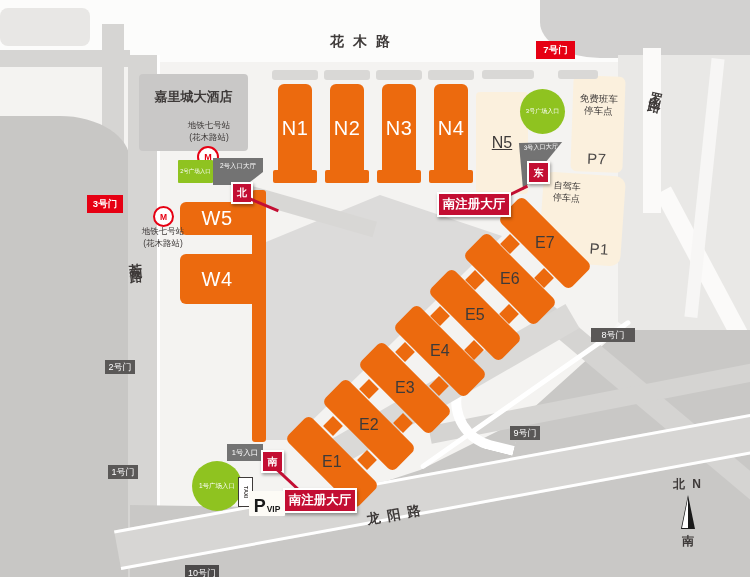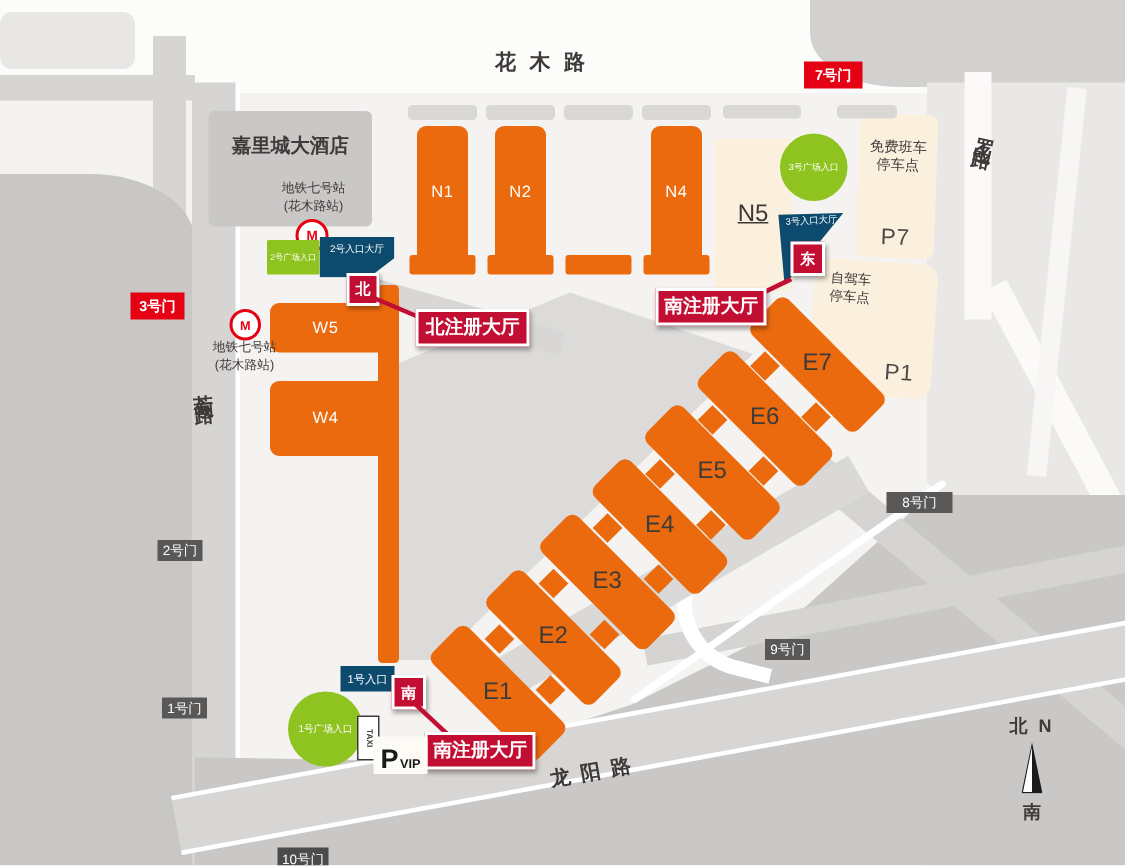--- a/index.html
+++ b/index.html
@@ -1,24 +1,24 @@
 <!DOCTYPE html>
 <html><head>
 <meta charset="utf-8">
 <style>
   html,body{margin:0;padding:0;background:#fff;}
   #stage{position:relative;width:750px;height:577px;overflow:hidden;background:#f4f3f1;
          font-family:"Liberation Sans","DejaVu Sans",sans-serif;color:#3e3a39;}
   .abs{position:absolute;}
   .flexc{display:flex;align-items:center;justify-content:center;}
   .hall{background:#ec6a0e;color:#fff;}
-  .hall .lbl{color:#fff;font-size:11px;letter-spacing:.5px;}
+  .hall .lbl{color:#fff;font-size:20px;letter-spacing:.5px;}
   .cream{background:#fbf0dd;}
   .greenE{background:#8fc320;color:#fff;}
-  .blueE{background:#0c4a6e;color:#fff;}
+  .blueE{background:#737373;color:#fff;}
   .redgate{background:#e60013;color:#fff;font-weight:bold;}
   .graygate{background:#5a5857;color:#fff;}
   .badge{background:#c30e33;color:#fff;border:2px solid #fff;box-shadow:1px 2px 3px rgba(0,0,0,.35);font-weight:bold;}
   .reglabel{background:#c30e33;color:#fff;border:2px solid #fff;box-shadow:1px 2px 3px rgba(0,0,0,.35);
             font-weight:bold;font-size:12.5px;white-space:nowrap;}
   .arrowline{background:#c30e33;height:2.5px;transform-origin:left center;}
   .roadlbl{font-weight:bold;color:#3e3a39;white-space:nowrap;}
   .vtext{writing-mode:vertical-rl;text-orientation:mixed;}
   .tinyw{color:#fff;white-space:nowrap;}
   .metro{background:#fff;border:2px solid #e60013;border-radius:50%;color:#e60013;font-weight:800;}
@@ -78,20 +78,23 @@
   <div class="abs" style="left:428px;top:70px;width:46px;height:10px;background:#d9d8d6;border-radius:3px;"></div>
   <div class="abs" style="left:482px;top:70px;width:52px;height:9px;background:#d9d8d6;border-radius:3px;"></div>
   <div class="abs" style="left:558px;top:70px;width:40px;height:9px;background:#d9d8d6;border-radius:3px;"></div>
 
   <div class="abs hall flexc" style="left:278px;top:84px;width:34px;height:88px;border-radius:6px 6px 2px 2px;">
       <span class="lbl">N1</span>
     </div>
   <div class="abs hall flexc" style="left:330px;top:84px;width:34px;height:88px;border-radius:6px 6px 2px 2px;">
       <span class="lbl">N2</span>
     </div>
+  <div class="abs hall flexc" style="left:382px;top:84px;width:34px;height:88px;border-radius:6px 6px 2px 2px;">
+      <span class="lbl">N3</span>
+    </div>
   <div class="abs hall flexc" style="left:434px;top:84px;width:34px;height:88px;border-radius:6px 6px 2px 2px;">
       <span class="lbl">N4</span>
     </div>
   <div class="abs hall" style="left:273px;top:170px;width:44px;height:13px;border-radius:2px;"></div>
   <div class="abs hall" style="left:325px;top:170px;width:44px;height:13px;border-radius:2px;"></div>
   <div class="abs hall" style="left:377px;top:170px;width:44px;height:13px;border-radius:2px;"></div>
   <div class="abs hall" style="left:429px;top:170px;width:44px;height:13px;border-radius:2px;"></div>
   <div class="abs cream flexc" style="left:476px;top:92px;width:52px;height:102px;border-radius:4px;text-decoration:underline;">
     <span style="font-size:16px;color:#3e3a39;">N5</span>
   </div>
@@ -160,23 +163,20 @@
   <div class="abs greenE flexc" style="left:178px;top:160px;width:35px;height:23px;border-radius:1px;">
     <span class="tinyw" style="font-size:5.5px;">2号广场入口</span>
   </div>
   <div class="abs blueE" style="left:213px;top:158px;width:50px;height:27px;clip-path:polygon(0 0,100% 0,100% 52%,66% 100%,0 100%);">
     <div class="tinyw" style="font-size:6.5px;text-align:center;margin-top:4px;">2号入口大厅</div>
   </div>
   <div class="abs badge flexc" style="left:231px;top:182px;width:18px;height:18px;font-size:10px;">
     <span>北</span>
   </div>
   <div class="abs arrowline" style="left:249px;top:197px;width:32px;transform:rotate(23deg);"></div>
-  <div class="abs reglabel flexc" style="left:277px;top:206px;width:72px;height:21px;">
-    <span>北注册大厅</span>
-  </div>
 
   <div class="abs greenE flexc" style="left:520px;top:89px;width:45px;height:45px;border-radius:50%;">
     <span class="tinyw" style="font-size:6px;">3号广场入口</span>
   </div>
   <div class="abs blueE" style="left:518px;top:140px;width:46px;height:52px;clip-path:polygon(2% 6%,96% 4%,11% 96%);"></div>
   <div class="abs tinyw" style="left:519px;top:143px;width:44px;text-align:center;font-size:6.2px;transform:rotate(-3deg);">3号入口大厅</div>
   <div class="abs badge flexc" style="left:527px;top:161px;width:19px;height:19px;font-size:10px;">
     <span>东</span>
   </div>
   <div class="abs arrowline" style="left:504px;top:196px;width:26px;transform:rotate(-26deg);"></div>

